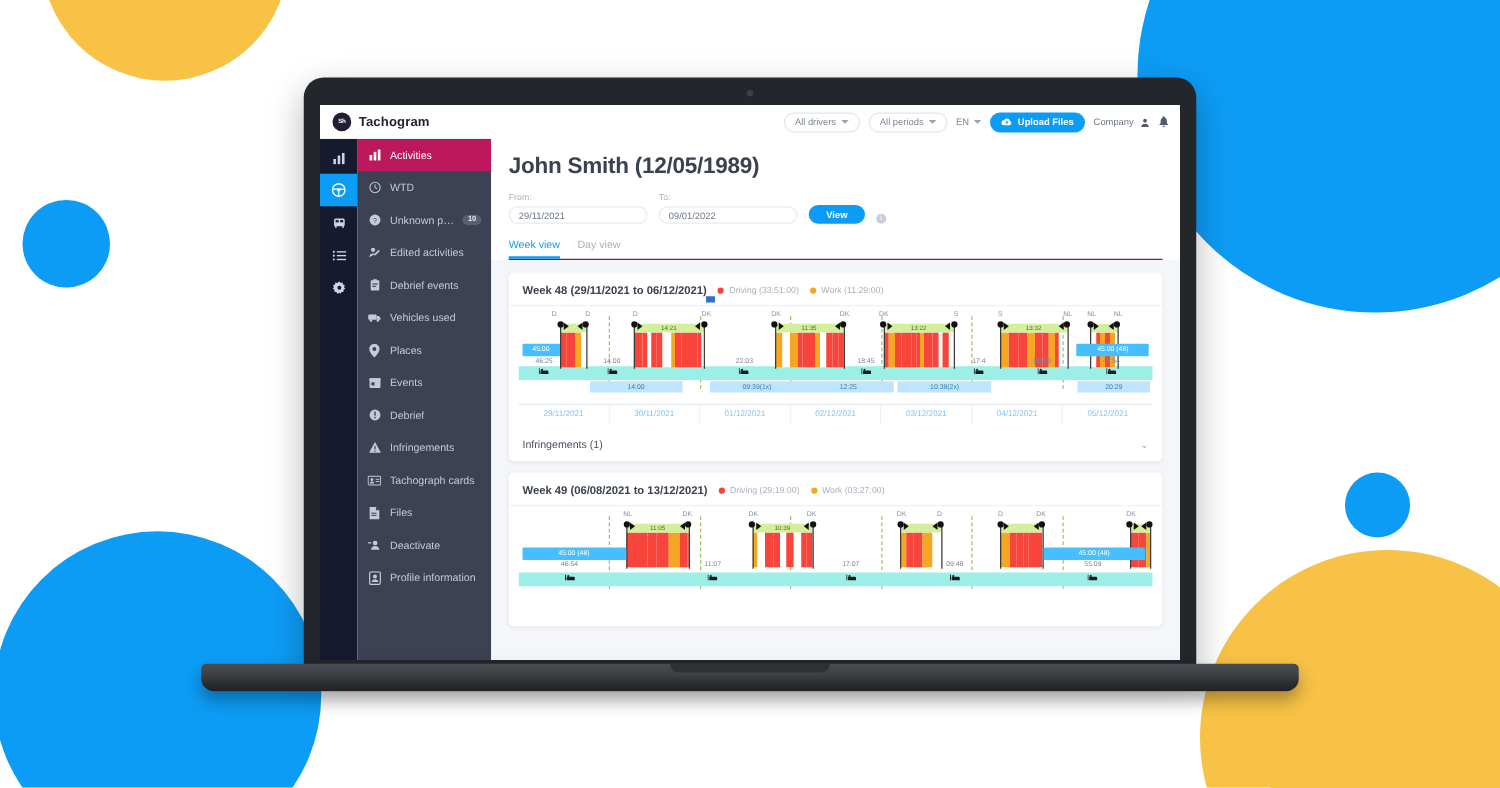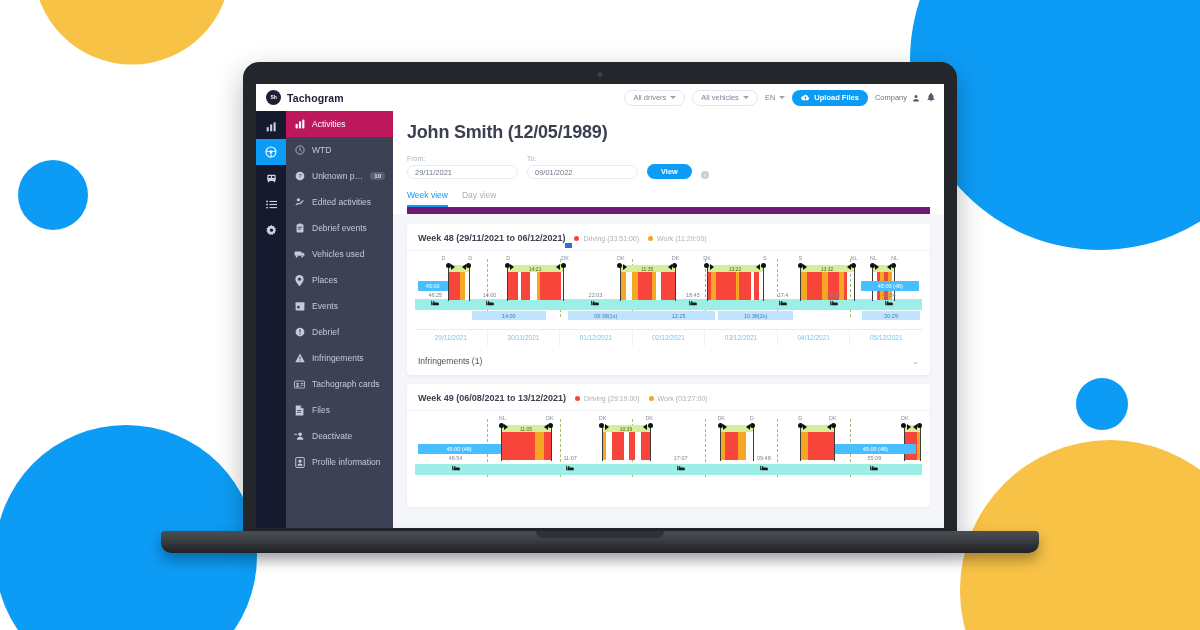--- a/index.html
+++ b/index.html
@@ -128,21 +128,21 @@
   }
   .view-btn {
     background: #0D9CF5; color: #fff; border: none; border-radius: 9px;
     height: 15px; padding: 0 14px; font-size: 7.5px; font-weight: bold;
     cursor: pointer; font-family: inherit;
   }
   .info-dot {
     width: 8px; height: 8px; border-radius: 50%; background: #c8ced8; color: #fff;
     font-size: 6px; display: flex; align-items: center; justify-content: center; line-height: 1;
   }
-  .tabs { display: flex; gap: 14px; margin-top: 11px; border-bottom: 7px solid #701a75; }
+  .tabs { display: flex; gap: 14px; margin-top: 11px; border-bottom: 1px solid #701a75; }
   .tab { font-size: 8.5px; color: #aab0bd; padding-bottom: 5px; cursor: pointer; }
   .tab.active { color: #0D9CF5; border-bottom: 2px solid #0D9CF5; }
 
   .cards { padding: 10px 14px 0 14px; }
   .card { background: #fff; border-radius: 4px; box-shadow: 0 1px 3px rgba(40,50,70,.07); margin-bottom: 9px; }
   .card-head {
     display: flex; align-items: center; gap: 9px; padding: 9px 11px 7px 11px;
     border-bottom: 1px solid #eef1f5;
   }
   .week-title { font-size: 9px; font-weight: bold; color: #3b4150; }
@@ -221,21 +221,21 @@
             </div>
             <div class="brand-name">Tachogram</div>
           </div>
 
           <div class="top-right">
             <div class="pill">
               <span>All drivers</span>
               <span class="caret"></span>
             </div>
             <div class="pill">
-              <span>All vehicles</span>
+              <span>All periods</span>
               <span class="caret"></span>
             </div>
             <div class="lang">
               <span>EN</span>
               <span class="caret"></span>
             </div>
             <button class="upload-btn">
               <span class="ico">
                 <svg width="9" height="7" viewBox="0 0 20 14">
                     <path fill="#fff" d="M15.5 5.5A5.5 5.5 0 0 0 5 4.2 4.2 4.2 0 0 0 4.2 13H15a4 4 0 0 0 .5-7.5zM10 5l3 3h-2v3H9V8H7l3-3z"></path>

